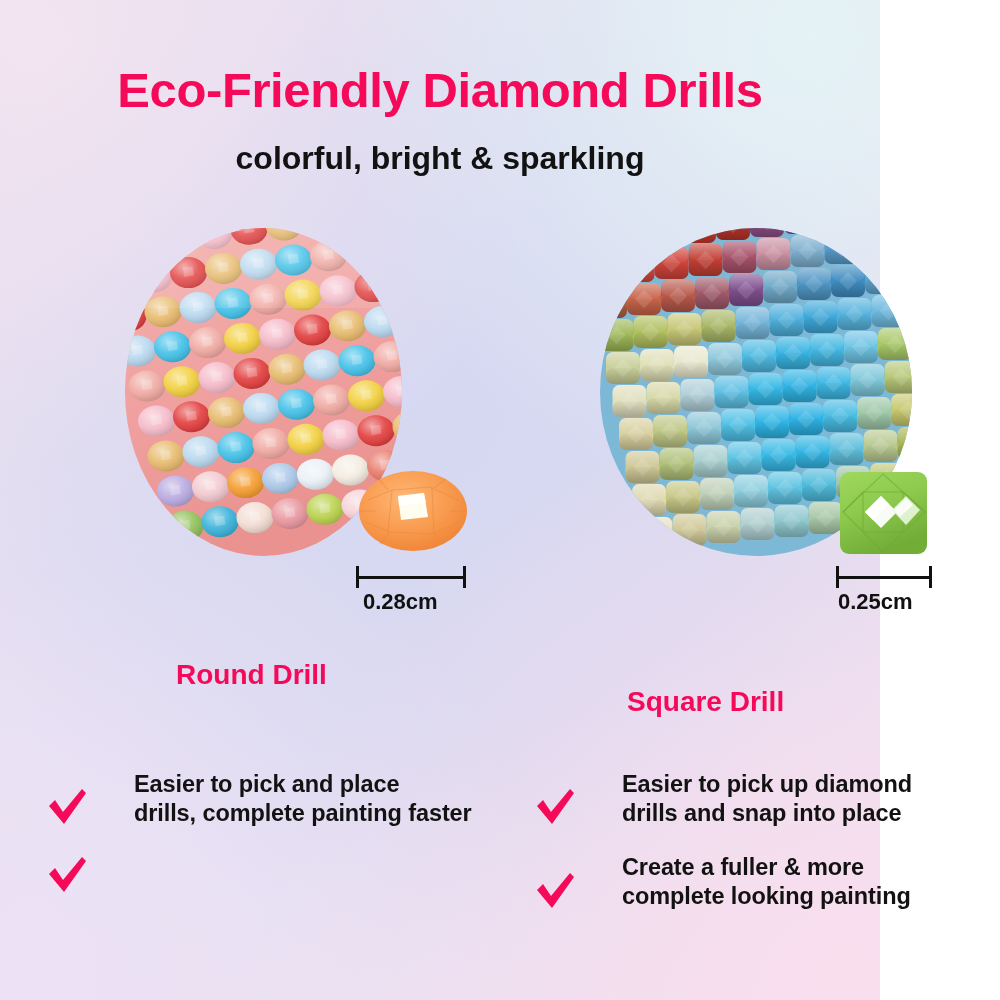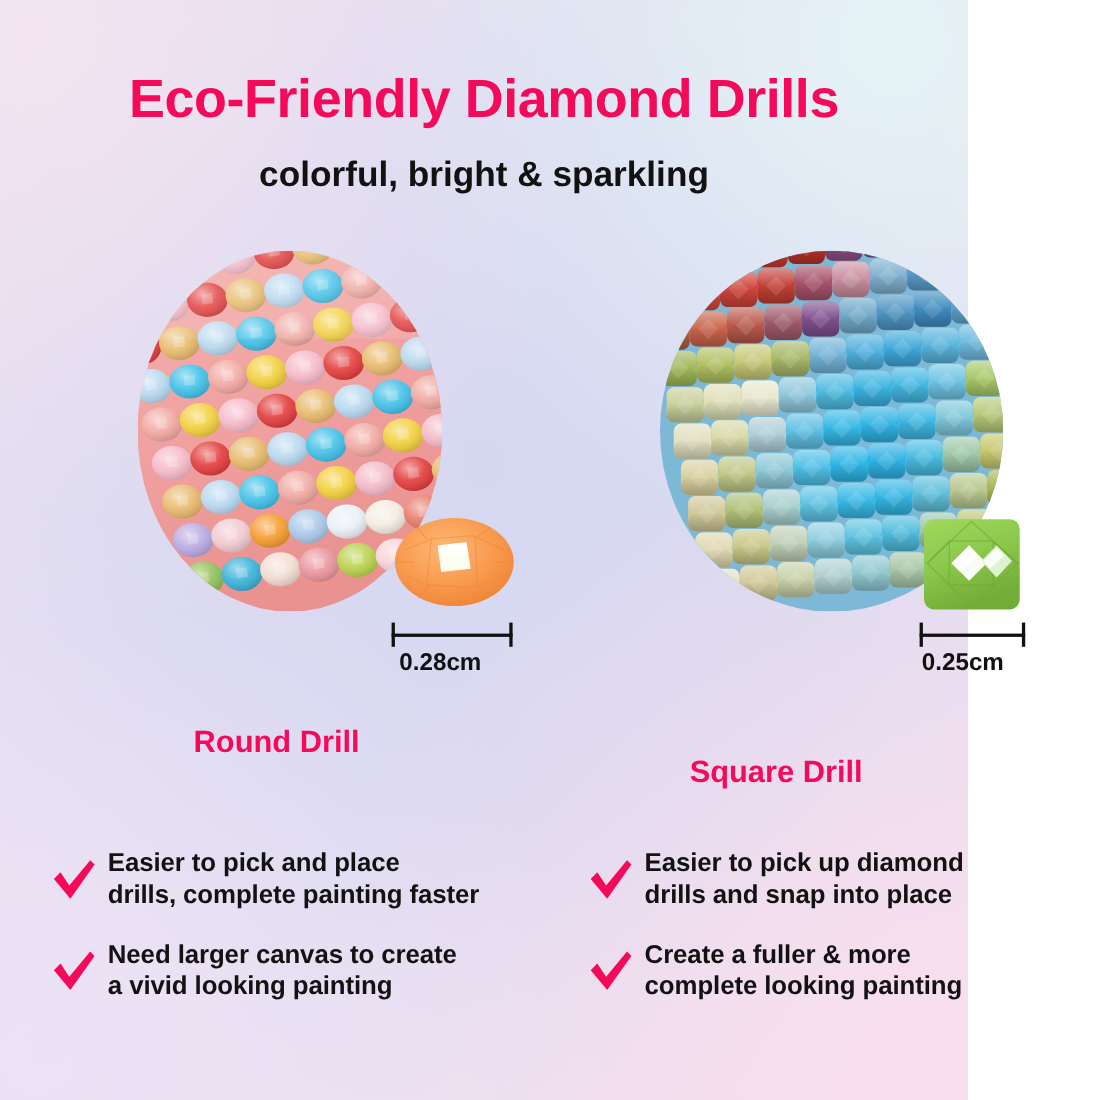--- a/index.html
+++ b/index.html
@@ -78,22 +78,23 @@
   }
   #round-heading{ left:176px; top:661px; }
   #square-heading{ left:627px; top:661px;margin-top:27px; }
 
   
   .bullets{position:absolute;width:460px;}
   #round-bullets{ left:46px; top:770px; }
   #square-bullets{ left:534px; top:770px; }
 
   .bullet{
-    position:relative;display:flex;align-items:center;
+    position:relative;display:flex;align-items:flex-end;
     margin-bottom:26px;
+    gap:36px;
   }
   .check{
     flex:0 0 auto;width:42px;height:40px;margin-right:10px;margin-top:2px;
   }
   .check svg{display:block;width:100%;height:100%;}
   .bullet-text{
     font-size:23.5px;font-weight:bold;color:#121212;
     line-height:1.22;letter-spacing:-0.1px;
     white-space:pre-line;
   }
@@ -854,22 +855,20 @@
       </span>
       <span class="bullet-text">Easier to pick and place
 drills, complete painting faster</span>
     </div>
     <div class="bullet">
       <span class="check">
         <svg viewBox="0 0 42 40">
             <path d="M3 19 L9 13 L17 25 L36 2 L40 6 L18 37 Z" fill="#f50a5a"></path>
           </svg>
       </span>
-      <span class="bullet-text">Need larger canvas to create
-a vivid looking painting</span>
     </div>
   </div>
 
   <div class="bullets" id="square-bullets">
     <div class="bullet">
       <span class="check">
         <svg viewBox="0 0 42 40">
             <path d="M3 19 L9 13 L17 25 L36 2 L40 6 L18 37 Z" fill="#f50a5a"></path>
           </svg>
       </span>

